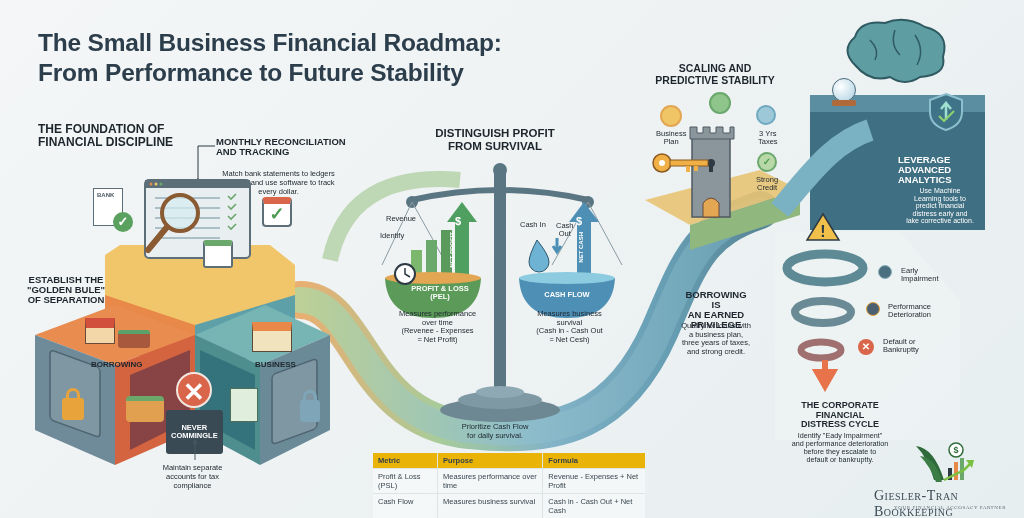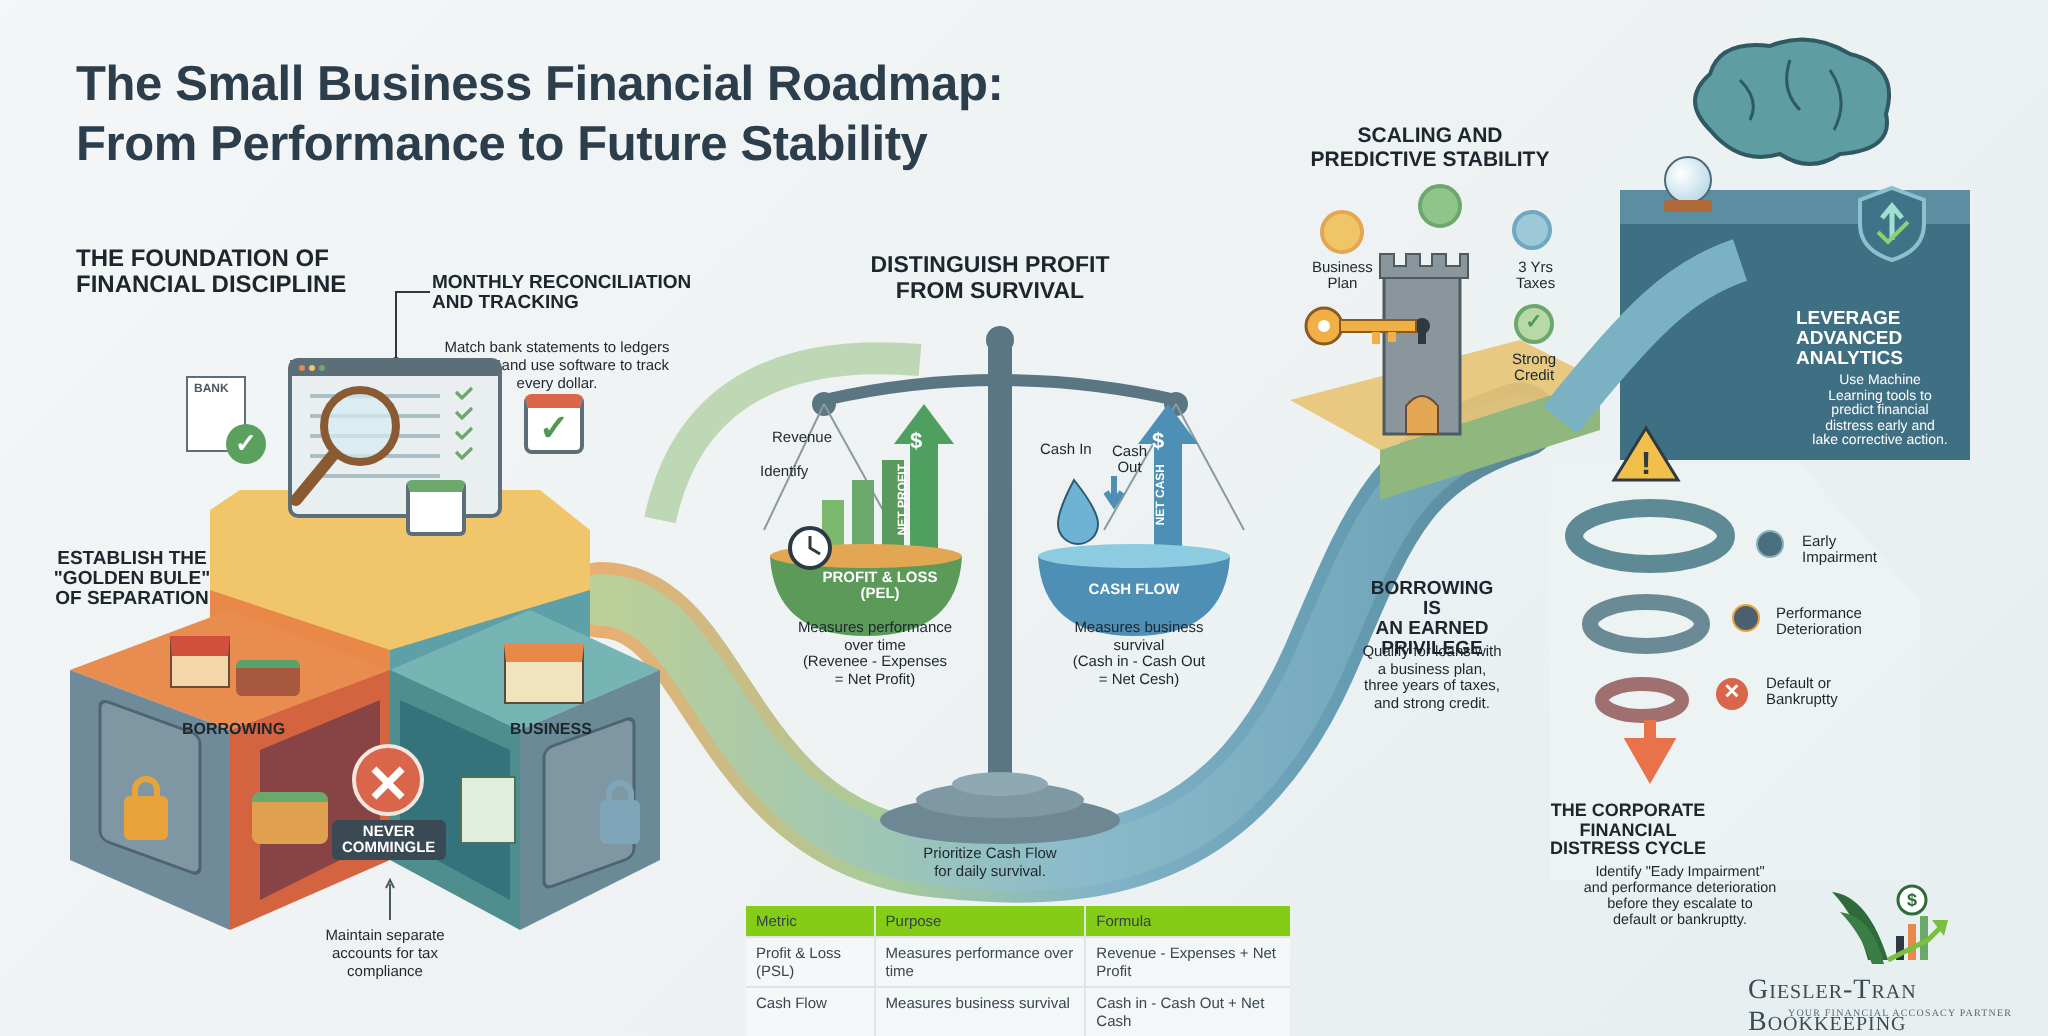--- a/index.html
+++ b/index.html
@@ -5,21 +5,21 @@
 *{box-sizing:border-box;margin:0;padding:0}
 html,body{width:1024px;height:518px;overflow:hidden}
 body{font-family:"Liberation Sans",sans-serif;background:linear-gradient(135deg,#f4f6f7 0%,#eef2f3 50%,#e6eef0 100%);position:relative;color:#1f2a33}
 .abs{position:absolute}
 .title{left:38px;top:28px;font-size:24.5px;font-weight:700;color:#2c3e4c;line-height:30px;letter-spacing:-.2px}
 .h{font-weight:700;text-transform:uppercase;color:#1d262d;line-height:13px;font-size:12px}
 .sub{font-size:8.5px;color:#1d262d;line-height:10px;text-align:center}
 .lbl{font-size:8.5px;color:#1d262d}
 svg{position:absolute;overflow:visible}
 table{border-collapse:collapse;font-size:7.5px;color:#3a4650}
-th{background:#84cc16;text-align:left;padding:3px 5px;font-weight:400;color:#33424c}
+th{background:#eab308;text-align:left;padding:3px 5px;font-weight:700;color:#33424c}
 td{padding:3px 5px;border-top:1px solid #dfe5e7;vertical-align:top}
 td+td,th+th{border-left:1px solid #dfe5e7}
 .logo-name{font-family:"Liberation Serif",serif;font-size:14px;color:#3b4b55;letter-spacing:.5px;font-variant:small-caps}
 .logo-tag{font-family:"Liberation Serif",serif;font-size:5px;color:#5a6a73;letter-spacing:.6px;text-transform:uppercase}
 </style>
 </head>
 <body>
 
 <svg width="1024" height="518" style="left:0;top:0">
   <defs>
@@ -140,21 +140,21 @@
 
 <div class="abs lbl" style="left:91px;top:360px;font-size:8px;font-weight:700">BORROWING</div>
 <div class="abs lbl" style="left:255px;top:360px;font-size:8px;font-weight:700">BUSINESS</div>
 
 <div class="abs" style="left:62px;top:398px;width:22px;height:22px;background:#e8a43a;border-radius:3px"></div>
 <div class="abs" style="left:66px;top:388px;width:14px;height:14px;border:3px solid #e8a43a;border-bottom:none;border-radius:8px 8px 0 0"></div>
 <div class="abs" style="left:300px;top:400px;width:20px;height:22px;background:#7fa6b8;border-radius:3px"></div>
 <div class="abs" style="left:303px;top:390px;width:14px;height:14px;border:3px solid #7fa6b8;border-bottom:none;border-radius:8px 8px 0 0"></div>
 
 <div class="abs" style="left:176px;top:372px;width:36px;height:36px;border-radius:50%;background:#d9654a;color:#fff;font-size:26px;line-height:36px;text-align:center;font-weight:700;border:2px solid #f4e6e0">✕</div>
-<div class="abs" style="left:166px;top:410px;padding:2px 5px;background:#3a4a55;border-radius:3px;color:#fff;font-size:7.5px;font-weight:700;line-height:8px;text-align:center">
+<div class="abs" style="left:166px;top:410px;padding:14px 5px;background:#3a4a55;border-radius:3px;color:#fff;font-size:7.5px;font-weight:700;line-height:8px;text-align:center">
   <div>NEVER</div>
   <div>COMMINGLE</div>
 </div>
 <div class="abs" style="left:126px;top:396px;width:38px;height:26px;background:#e0a050;border-radius:4px;border-top:5px solid #6aa86b"></div>
 <div class="abs" style="left:230px;top:388px;width:28px;height:34px;background:#dfeedd;border:1.5px solid #4f6f5a"></div>
 <svg width="4" height="20" style="left:193px;top:440px">
     <path d="M2 20 L2 2 M0 4 L2 0 L4 4" stroke="#4a5a63" fill="none"></path>
   </svg>
 <div class="abs sub" style="left:150px;top:463px;width:85px;font-size:7.5px;line-height:9px">
   <div>Maintain separate</div>
@@ -346,21 +346,21 @@
 </div>
 <div class="abs lbl" style="left:888px;top:303px;font-size:7.5px;line-height:8px">
   <div>Performance</div>
   <div>Deterioration</div>
 </div>
 <div class="abs lbl" style="left:883px;top:338px;font-size:7.5px;line-height:8px">
   <div>Default or</div>
   <div>Bankruptty</div>
 </div>
 
-<div class="abs h" style="left:764px;top:401px;width:100px;text-align:center;font-size:9px;line-height:9.5px">
+<div class="abs h" style="left:790px;top:401px;width:100px;text-align:center;font-size:9px;line-height:9.5px">
   <div>THE CORPORATE</div>
   <div>FINANCIAL</div>
   <div>DISTRESS CYCLE</div>
 </div>
 <div class="abs sub" style="left:775px;top:432px;width:130px;font-size:7.2px;line-height:8px">
   <div>Identify "Eady Impairment"</div>
   <div>and performance deterioration</div>
   <div>before they escalate to</div>
   <div>default or bankruptty.</div>
 </div>

